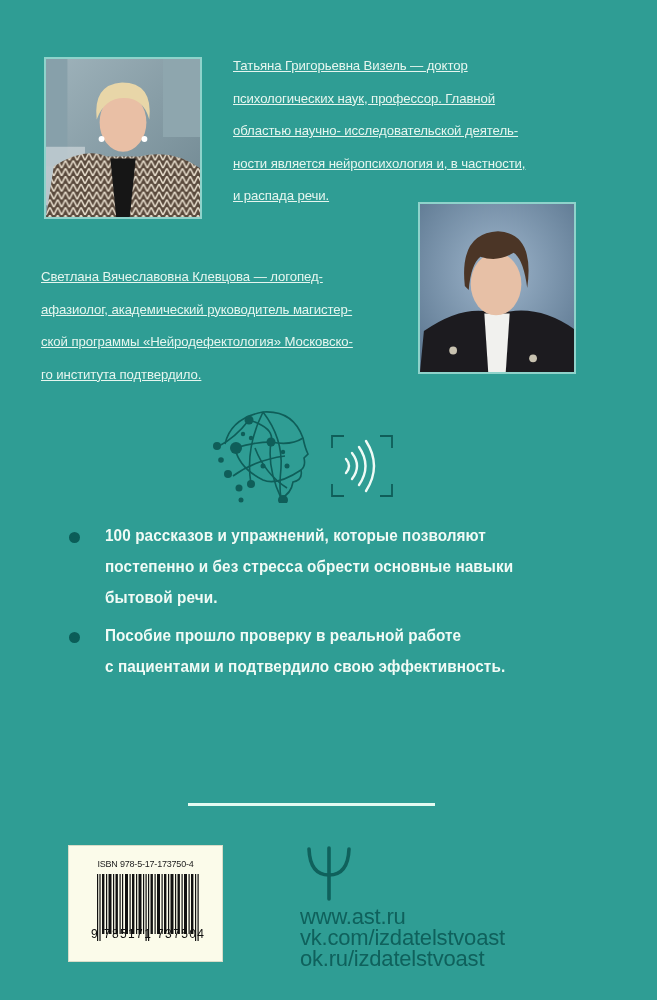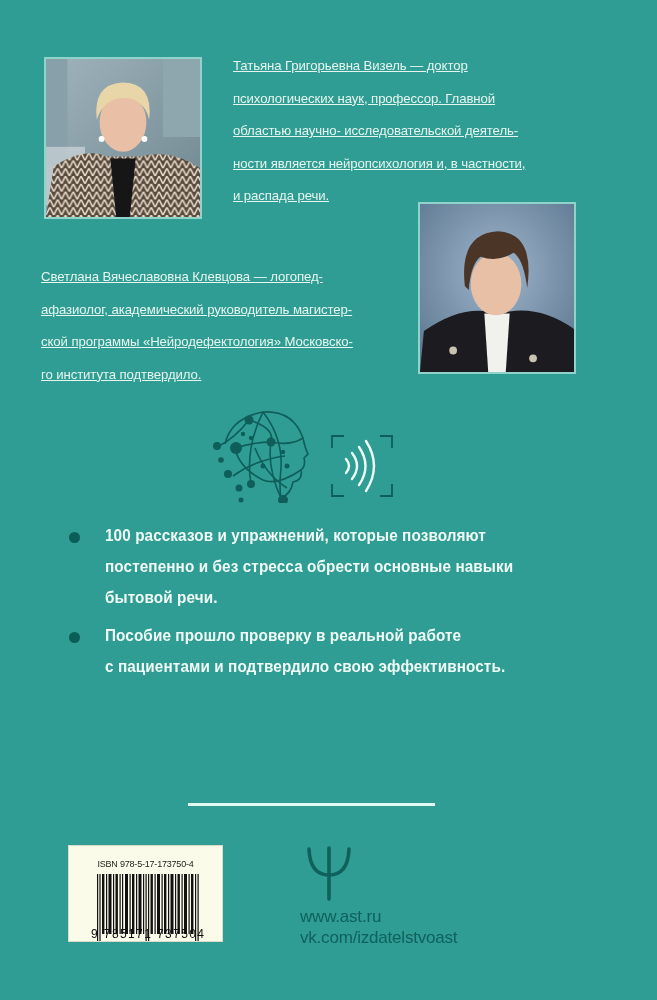--- a/index.html
+++ b/index.html
@@ -72,21 +72,21 @@
       width: 247px;
       height: 3px;
       background: #e4faf1;
     }
 
     #barcode-box {
       position: absolute;
       left: 68px;
       top: 845px;
       width: 155px;
-      height: 97px;
+      height: 117px;
       background: #fbfbea;
       border: 1px solid #d9dcc8;
     }
     #isbn-label {
       position: absolute;
       left: 0; right: 0;
       top: 13px;
       text-align: center;
       font-size: 9px;
       color: #222;
@@ -104,21 +104,21 @@
       font-family: "Liberation Sans", sans-serif;
     }
 
     #psi-logo { position: absolute; left: 306px; top: 845px; width: 46px; height: 56px; }
 
     .urls {
       position: absolute;
       left: 300px;
       top: 906px;
       color: #0f615c;
-      font-size: 17px;
+      font-size: 22px;
       line-height: 21px;
       letter-spacing: -0.2px;
     }
     .urls div { white-space: nowrap; }
   </style>
 </head>
 <body>
 
 <div class="photo" id="photo1">
   <svg viewBox="0 0 158 162" preserveAspectRatio="none">
@@ -288,13 +288,14 @@
 <svg id="psi-logo" viewBox="0 0 46 56">
   <g fill="none" stroke="#0f615c" stroke-width="3.6" stroke-linecap="round">
     <path d="M3 4 Q4 30 23 30 Q42 30 43 4"></path>
     <path d="M23 3 V54"></path>
   </g>
 </svg>
 
 <div class="urls">
   <div>www.ast.ru</div>
   <div>vk.com/izdatelstvoast</div>
+  <div>ok.ru/izdatelstvoast</div>
 </div>
 
 </body></html>

